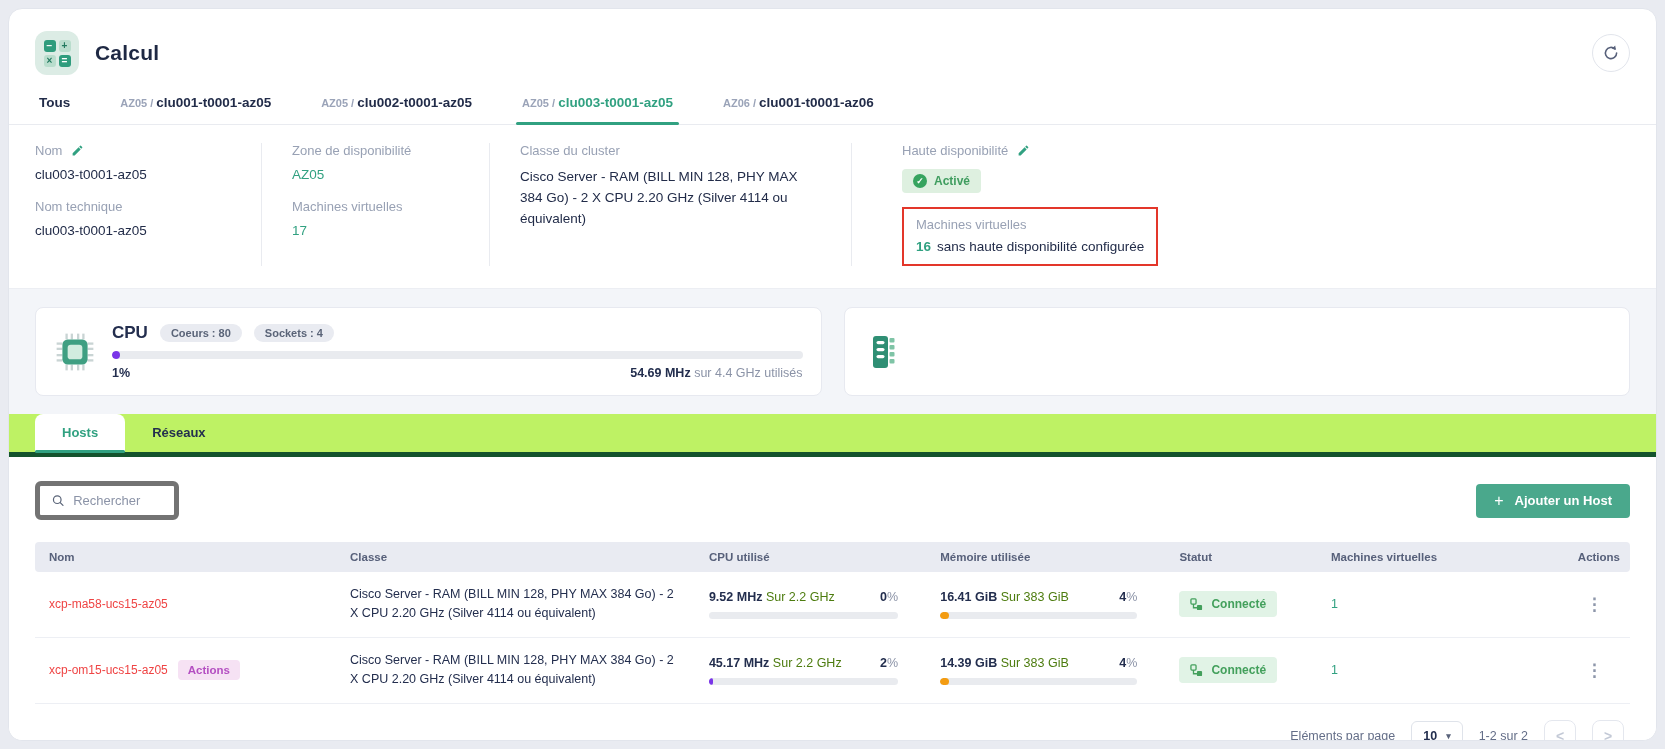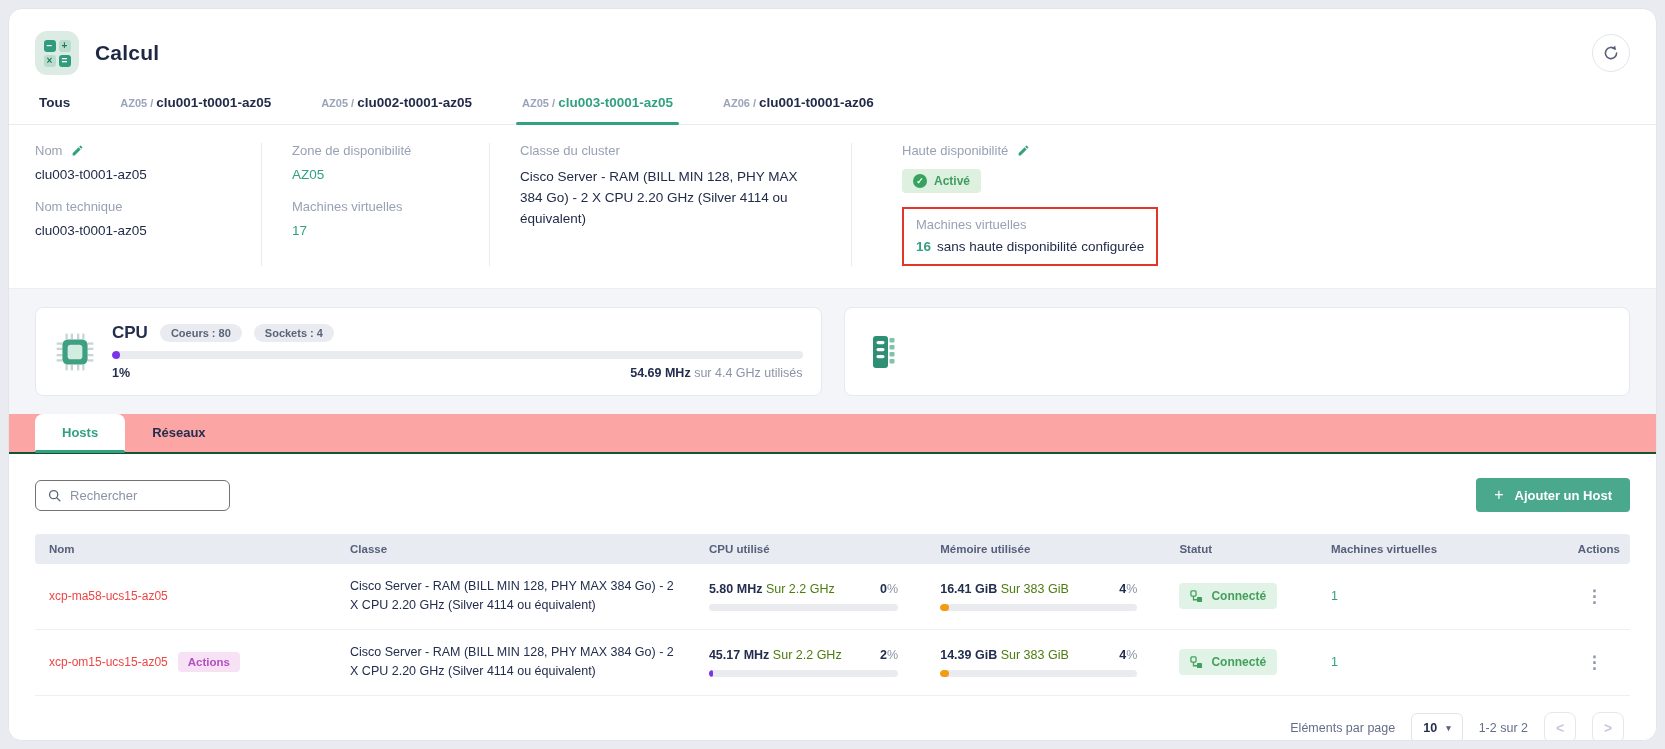--- a/index.html
+++ b/index.html
@@ -73,28 +73,28 @@
   .gbadge { background:#e9ebf1; color:#5a6478; font-size:11px; font-weight:600; padding:3px 11px; border-radius:10px; }
   .gbar { height:8px; background:#e9ebef; border-radius:4px; overflow:hidden; }
   .gfill { height:100%; border-radius:4px; }
   .gfill.purple { background:#7a35e8; }
   .gfill.orange { background:#f39c12; }
   .gfoot { display:flex; justify-content:space-between; margin-top:7px; font-size:12.5px; }
   .gpct { font-weight:700; color:#232e4e; }
   .gusage { color:#8b93a7; }
   .gusage b { color:#232e4e; }
   
-  .subtabs { background:#fca5a5; display:flex; padding-left:26px; border-bottom:2px solid #14532d; }
+  .subtabs { background:#bef264; display:flex; padding-left:26px; border-bottom:5px solid #14532d; }
   .stab { padding:11px 27px 12px; font-size:13px; font-weight:700; color:#232e4e; position:relative; cursor:pointer; }
   .stab.active { background:#fff; color:#31a181; border-radius:8px 8px 0 0; }
   .stab.active::after { content:""; position:absolute; left:0; right:0; bottom:-1px; height:3px; background:#31a181; border-radius:2px; }
   
   .tsec { background:#fff; flex:1; padding:24px 26px 0; display:flex; flex-direction:column; }
   .toolbar { display:flex; justify-content:space-between; align-items:center; margin-bottom:22px; }
-  .search { display:flex; align-items:center; gap:9px; width:195px; border:1px solid #737373; border-radius:6px; padding:7px 12px; background:#fff; }
+  .search { display:flex; align-items:center; gap:9px; width:144px; border:5px solid #737373; border-radius:6px; padding:7px 12px; background:#fff; }
   .search input { border:none; outline:none; font-size:13px; color:#232e4e; width:100%; font-family:"Liberation Sans",sans-serif; }
   .search input::placeholder { color:#8b93a7; }
   .addbtn { display:flex; align-items:center; gap:11px; background:#4aa88c; color:#fff; border:none; border-radius:4px;
     padding:8px 18px; font-size:13px; font-weight:600; cursor:pointer; font-family:"Liberation Sans",sans-serif; }
   .addbtn .plus { font-size:16px; font-weight:400; }
   table { width:100%; border-collapse:collapse; table-layout:fixed; }
   thead th { background:#e9ebf2; font-size:11.5px; color:#57607a; font-weight:700; text-align:left; padding:9px 12px; }
   thead th:first-child { border-radius:4px 0 0 4px; padding-left:14px; }
   thead th:last-child { border-radius:0 4px 4px 0; text-align:right; padding-right:10px; }
   tbody td { padding:13px 12px; border-bottom:1px solid #edeff4; font-size:12.5px; vertical-align:middle; }
@@ -298,21 +298,21 @@
         </tr>
       </thead>
       <tbody>
         <tr>
           <td><span class="linkname">xcp-ma58-ucs15-az05</span></td>
           <td>
               <div class="cellclass">Cisco Server - RAM (BILL MIN 128, PHY MAX 384 Go) - 2 X CPU 2.20 GHz (Silver 4114 ou équivalent)</div>
             </td>
           <td>
             <div class="utop">
-                <span class="uval"><b>5.80 MHz</b> <span class="uof">Sur 2.2 GHz</span></span>
+                <span class="uval"><b>9.52 MHz</b> <span class="uof">Sur 2.2 GHz</span></span>
                 <span class="upct"><b>0</b><span class="sign">%</span></span>
               </div>
             <div class="ubar">
                 <div class="ufill purple" style="width: 0%;"></div>
               </div>
           </td>
           <td>
             <div class="utop">
                 <span class="uval"><b>16.41 GiB</b> <span class="uof">Sur 383 GiB</span></span>
                 <span class="upct"><b>4</b><span class="sign">%</span></span>

